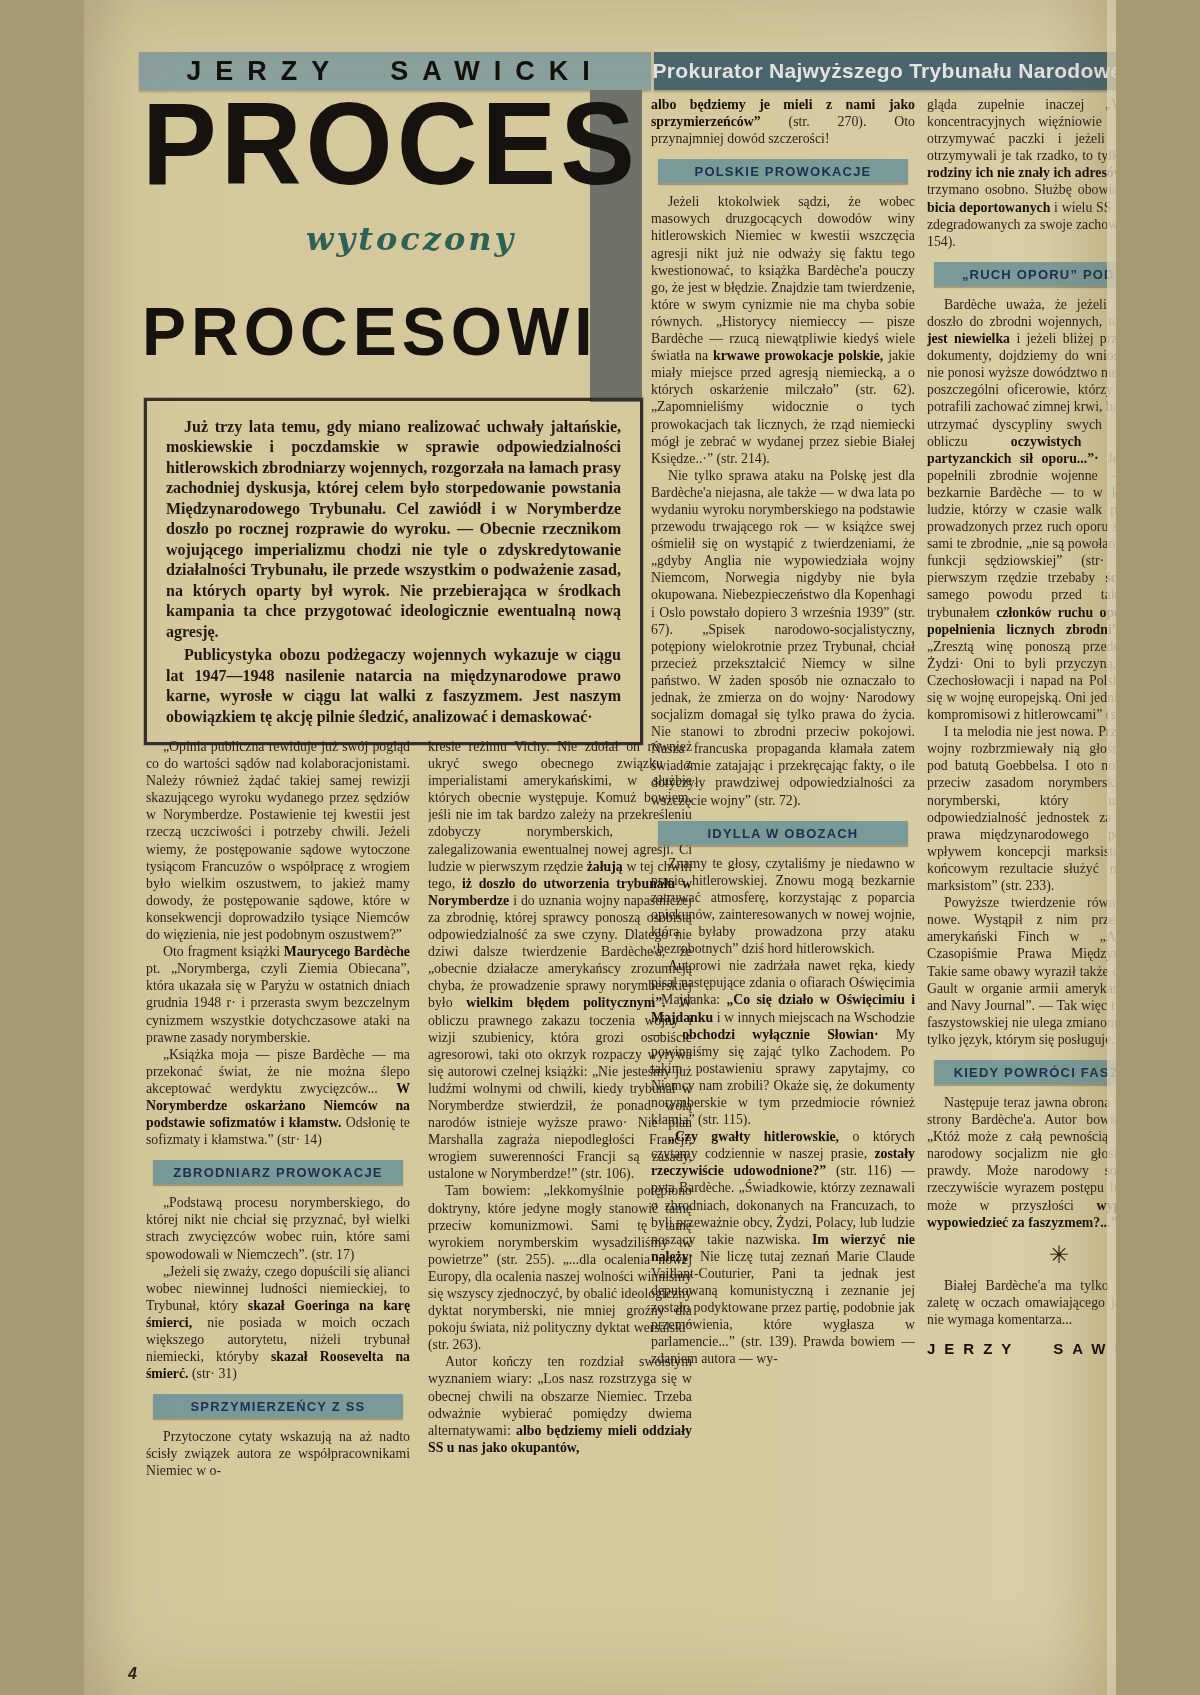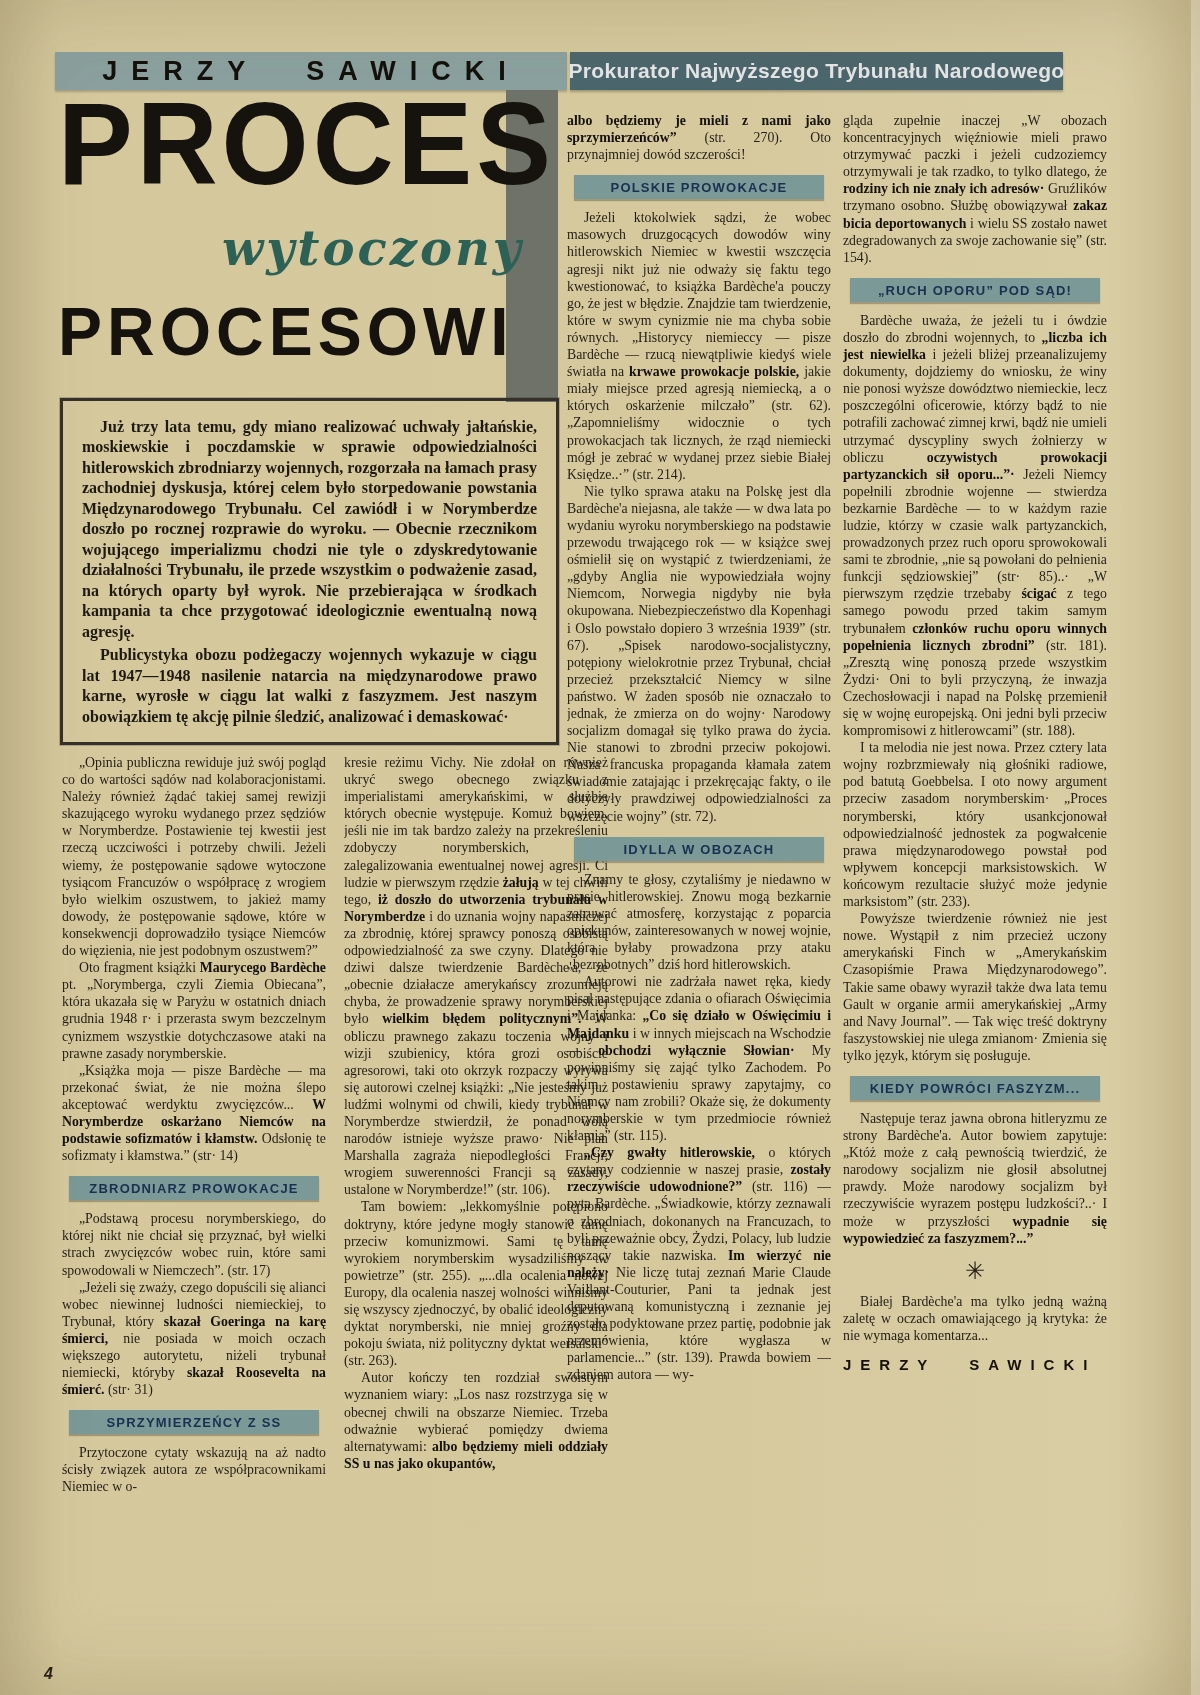--- a/index.html
+++ b/index.html
@@ -1,17 +1,17 @@
 <!DOCTYPE html>
 <html lang="pl"><head>
 <meta charset="utf-8">
 <style>
   html,body { margin:0; padding:0; background:#a89a72; }
   .page {
-    position:relative; width:1200px; height:1695px; margin:0 auto;
+    position:relative; width:1032px; height:1695px; margin:0 auto;
     background: linear-gradient(90deg,#c9bc92 0%, #d5c89d 5%, #d6c99e 60%, #d9cda4 93%, #cdbf94 100%);
     overflow:hidden;
     font-family:"Liberation Serif", serif;
     color:#221e16;
   }
   .page::after{
     content:""; position:absolute; inset:0; pointer-events:none;
     box-shadow: inset 0 0 90px rgba(92,72,30,0.22);
   }
   .right-edge{ position:absolute; right:0; top:0; width:9px; height:100%; background:#e8e0c4; opacity:.8; }
@@ -40,21 +40,21 @@
   .shadow-block{ position:absolute; left:506px; top:90px; width:52px; height:312px; background:#6e7268; }
   .title-proces{
     position:absolute; left:58px; top:86px;
     font-family:"Liberation Sans", sans-serif; font-weight:bold;
     font-size:112px; line-height:1; letter-spacing:4px; color:#16130e;
     transform:scaleY(1.04); transform-origin:top left;
   }
   .title-script{
     position:absolute; left:222px; top:220px;
     font-family:"DejaVu Serif", serif; font-style:italic; font-weight:bold;
-    font-size:48px; color:#2e6156; letter-spacing:3px;text-align:center;
+    font-size:32px; color:#2e6156; letter-spacing:3px;text-align:center;
   }
   .title-procesowi{
     position:absolute; left:58px; top:296px;
     font-family:"Liberation Sans", sans-serif; font-weight:bold;
     font-size:66px; line-height:1; letter-spacing:5px; color:#16130e;
     transform:scaleY(1.05); transform-origin:top left;
   }
 
   
   .lead-box{
@@ -64,21 +64,20 @@
   }
   .lead-para{
     margin:3px; font-weight:bold; font-size:16px; line-height:1.28;
     text-align:justify; text-indent:18px; color:#1e1a12;
   }
 
   
   .col{
     position:absolute; top:738px; bottom:26px; width:264px; overflow:hidden;
     text-align:justify;
-    margin-top:16px;
   }
   #c0{ left:62px; } #c1{ left:344px; }
   #c2{ left:567px; top:96px; } #c3{ left:843px; top:96px; }
   .para{ margin:0; font-size:13.8px; line-height:1.24; text-indent:17px; color:#221e16; }
   .para.noindent{ text-indent:0; }
   .para b{ color:#15110a; }
   .col-heading{
     margin:12px 7px 10px; background:#7b9997; color:#1a3050;
     font-family:"Liberation Sans", sans-serif; font-weight:bold; font-size:13px;
     letter-spacing:1.2px; text-align:center; padding:5px 4px 4px; text-indent:0;

